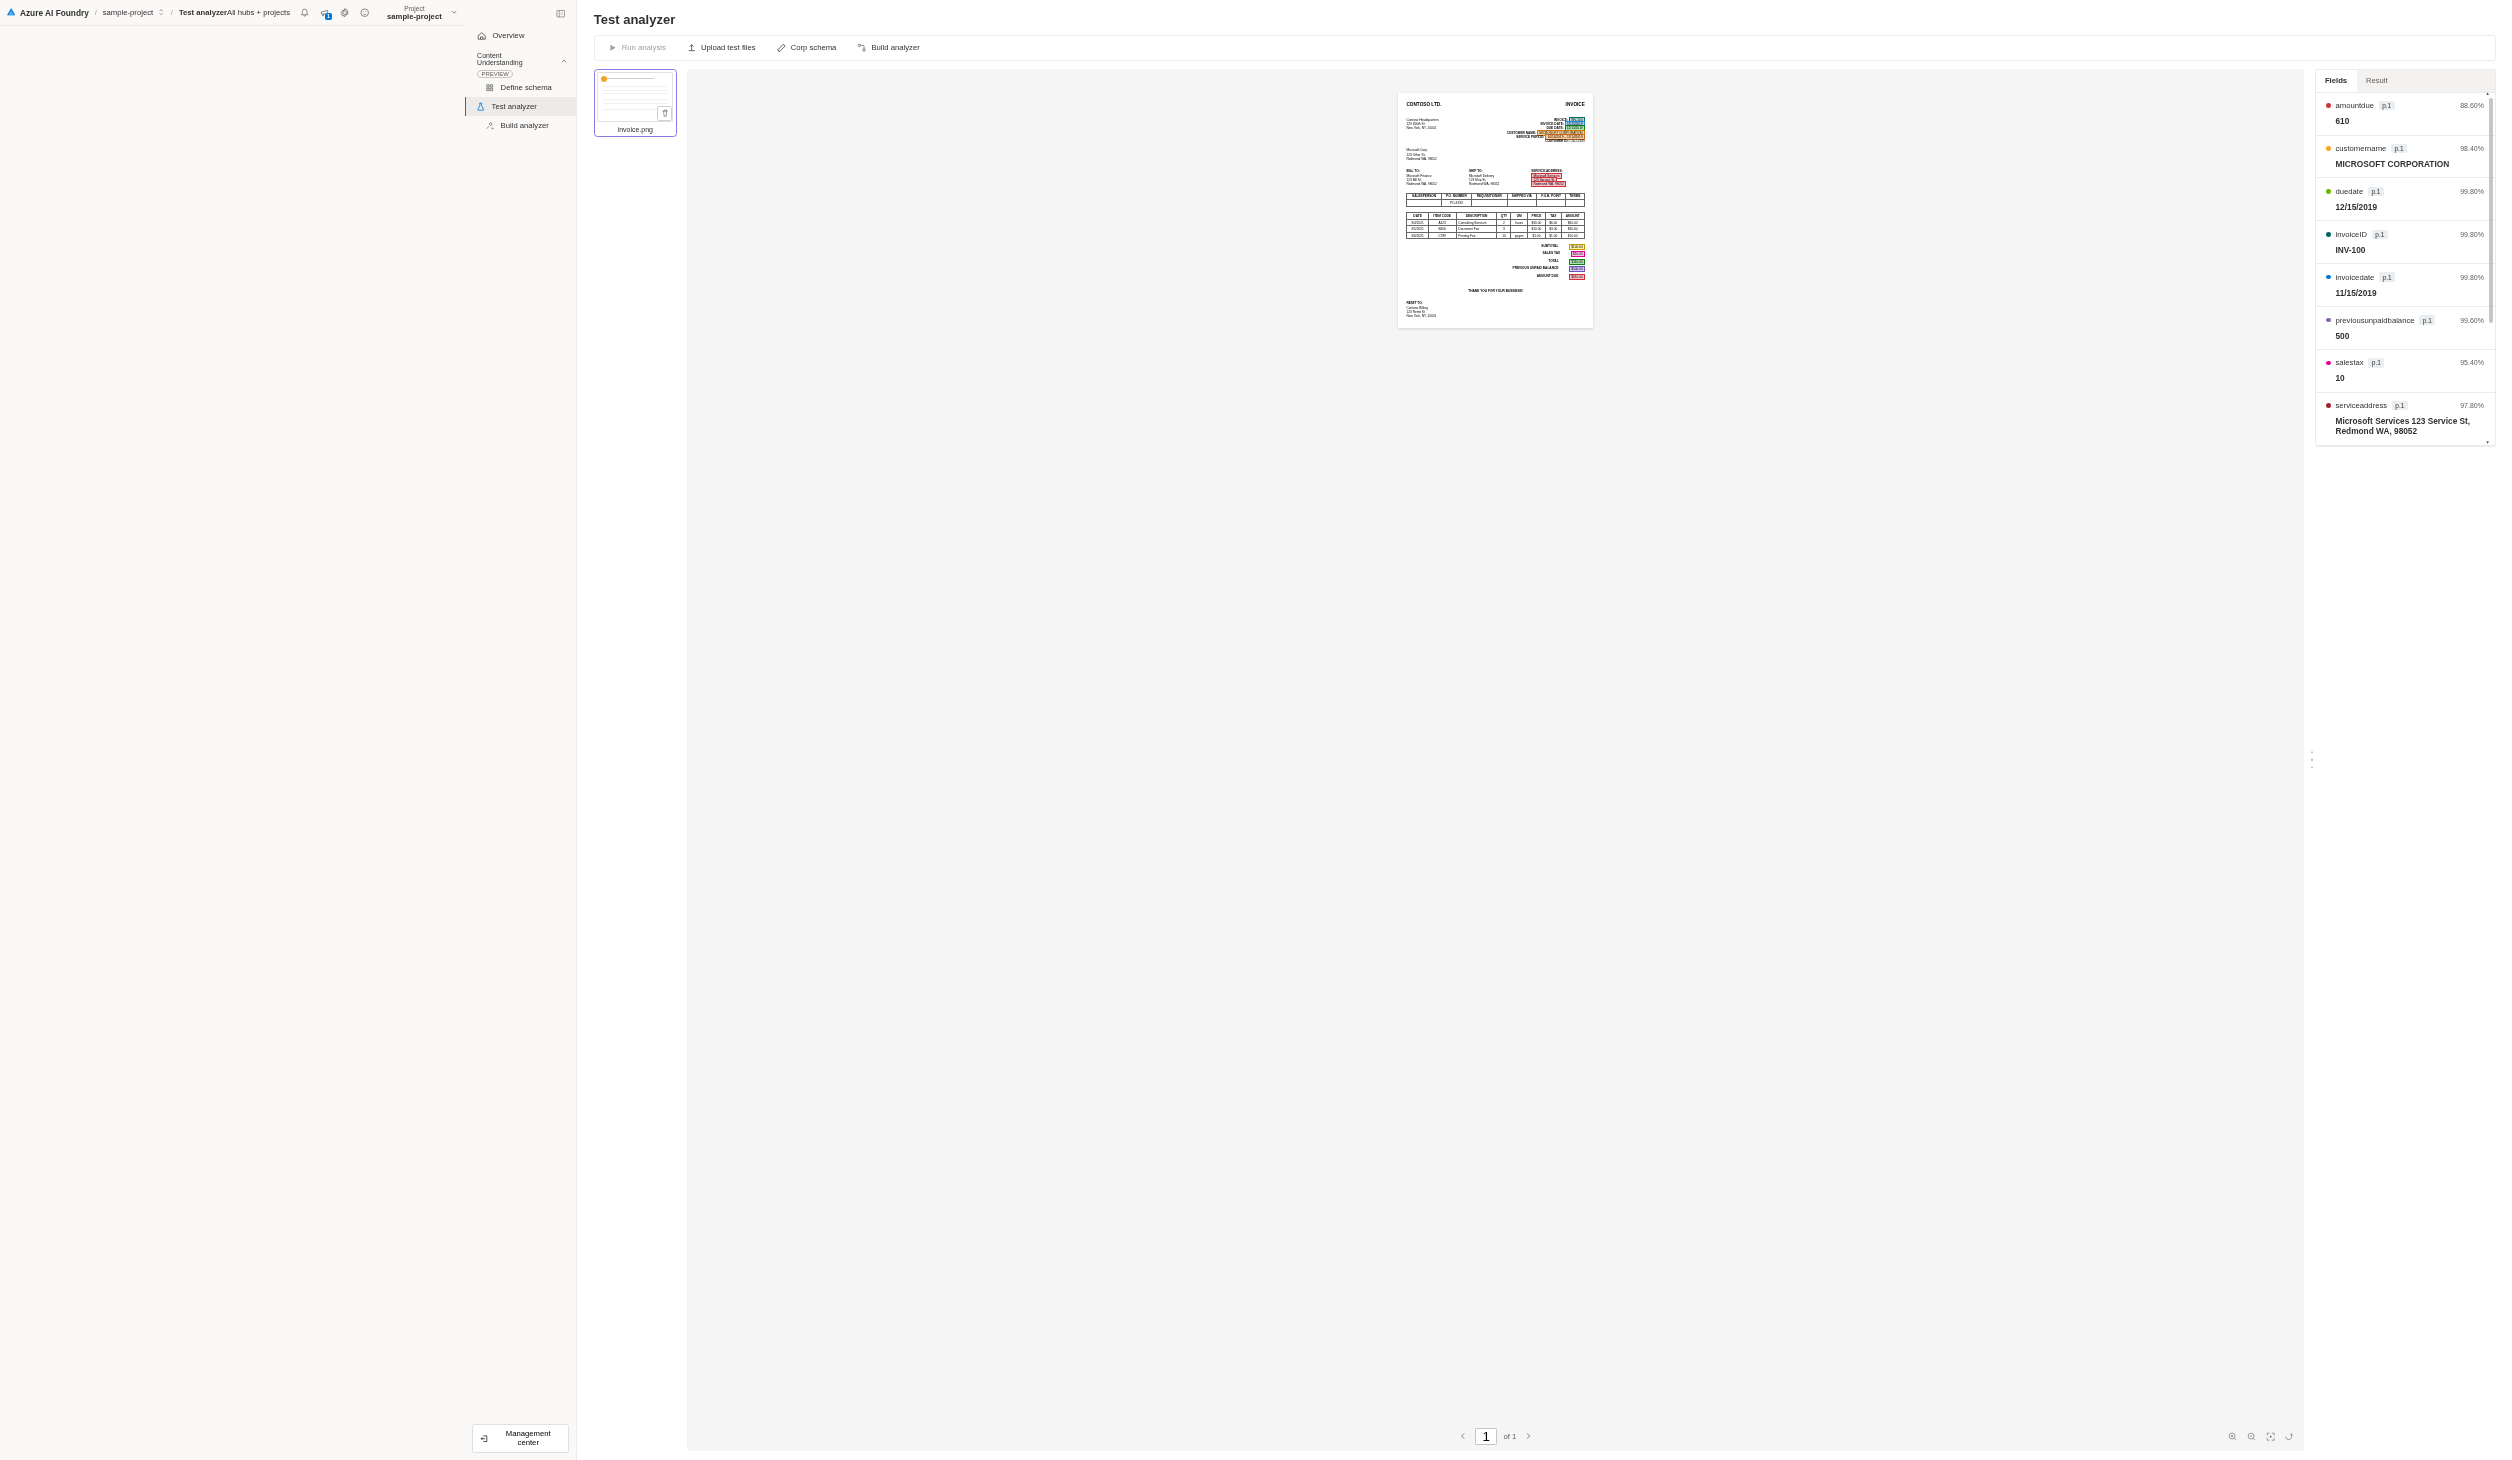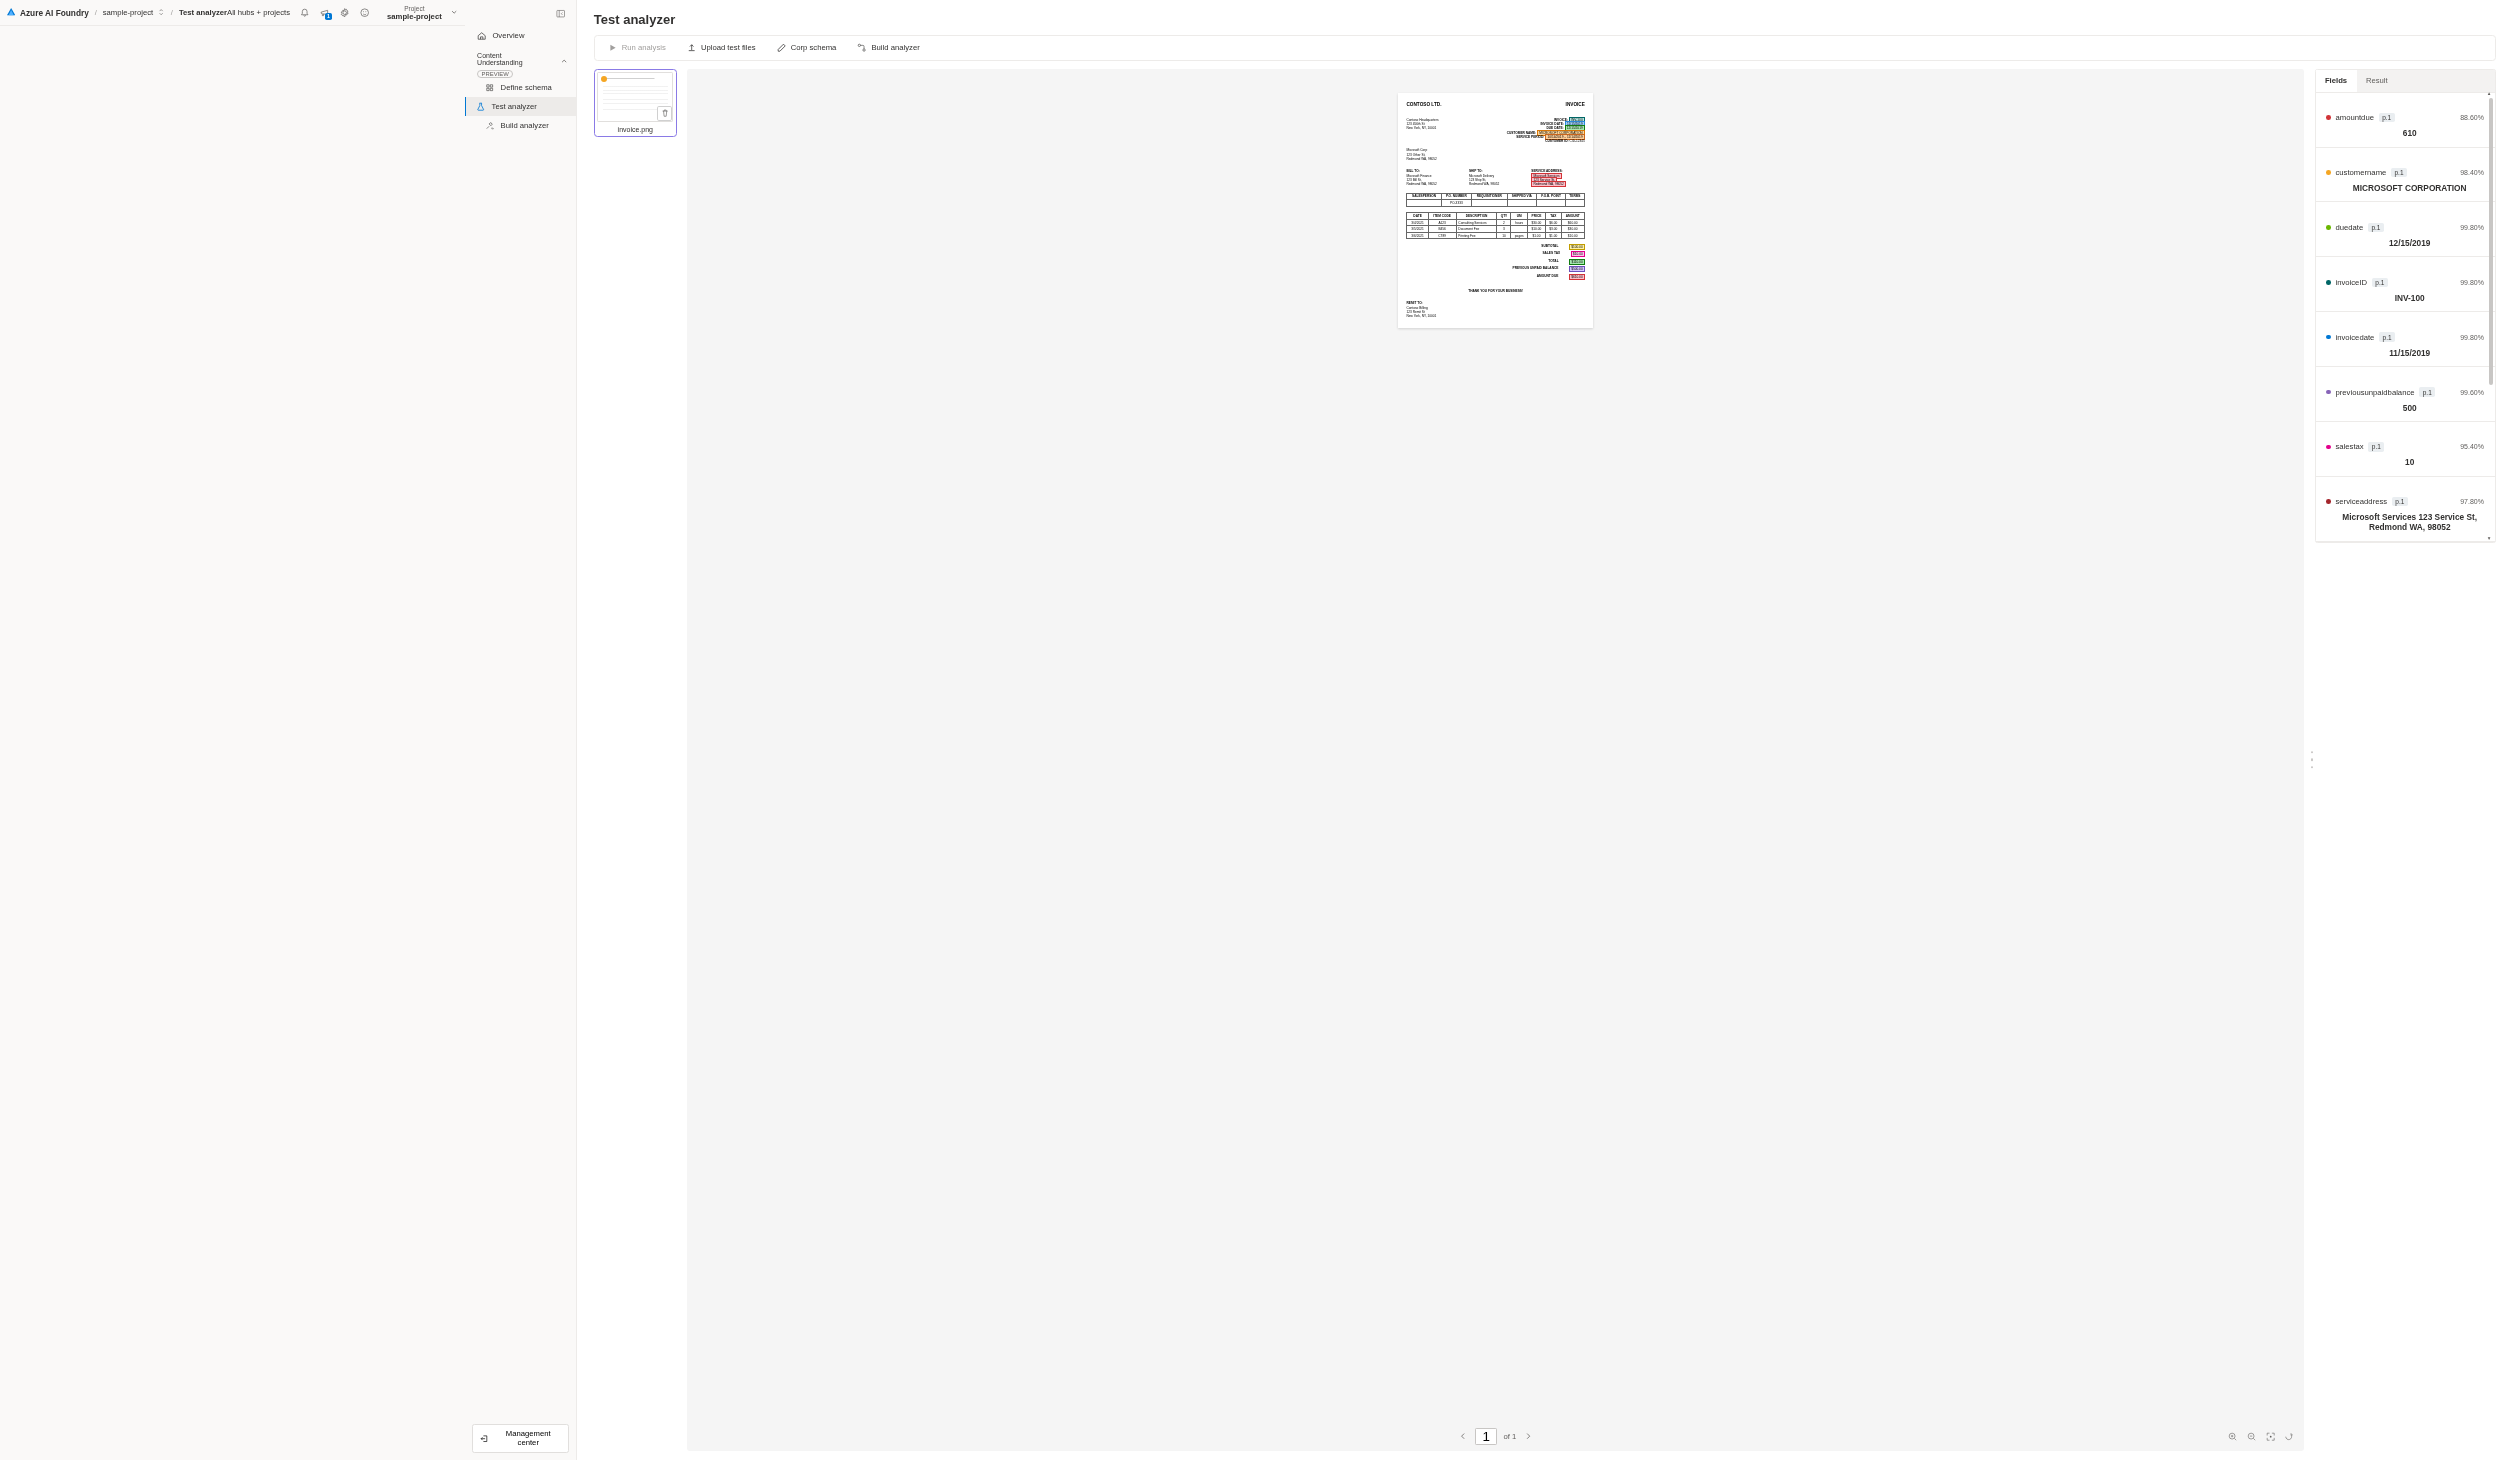--- a/index.html
+++ b/index.html
@@ -98,21 +98,21 @@
 .pf-btn { background:none; border:none; color:#605e5c; width:13px; height:13px; display:flex; align-items:center; justify-content:center; }
 .drag-handle { position:absolute; left:-3.5px; top:50%; transform:translateY(-50%); width:2.4px; height:17.7px; display:flex; flex-direction:column; justify-content:space-between; }
 .drag-handle span { width:2.4px; height:2.4px; background:#c8c6c4; border-radius:50%; display:block; }
 
 
 .results { width:181px; border:0.6px solid #edebe9; border-radius:2.4px; background:#fff; display:flex; flex-direction:column; position:relative; }
 .tabs { display:flex; border-bottom:0.6px solid #edebe9; background:#f3f2f1; }
 .tab { padding:5.9px 9.4px; font-size:7.7px; cursor:pointer; border-bottom:1.2px solid transparent; color:#605e5c; }
 .tab.active { background:#fff; font-weight:600; color:#323130; border-bottom-color:transparent; }
 .field-list { overflow-y:auto; flex:1; }
-.field-item { padding:8.3px 10.6px 8.3px 10.6px; border-bottom:0.6px solid #edebe9;margin-top:12px; }
+.field-item { padding:8.3px 10.6px 8.3px 10.6px; border-bottom:0.6px solid #edebe9; }
 .field-head { display:flex; align-items:center; gap:4.7px; }
 .field-dot { width:4.7px; height:4.7px; border-radius:50%; flex-shrink:0; }
 .field-name { font-size:7.7px; }
 .page-badge { background:#eaeef1; font-size:6.5px; padding:1.2px 3.5px; border-radius:1.8px; color:#323130; }
 .field-conf { margin-left:auto; font-size:7px; color:#605e5c; }
 .field-value { font-weight:600; font-size:8.3px; margin-top:5.9px; margin-left:9.4px; word-break:break-word; }
 .results-scroll-track { position:absolute; right:1.2px; top:21px; bottom:2.4px; width:5.9px; }
 .results-scroll-thumb { position:absolute; right:0; width:4.7px; background:#c8c6c4; border-radius:2.4px; }
 .results-scroll-arrow { position:absolute; right:1.2px; width:5.9px; height:5.9px; color:#605e5c; font-size:5.3px; }
 </style>
@@ -434,21 +434,21 @@
                 </button>
           <button class="pf-btn">
                   <svg viewBox="0 0 16 16">
                     <path fill="none" stroke="currentColor" d="M3 8a5 5 0 109-3M12 5V2m0 3h3"></path>
                   </svg>
                 </button>
         </div>
       </div>
     </div>
 
-    <div style="position:relative;text-align:center;">
+    <div style="position:relative;">
       <div class="drag-handle">
               <span></span>
               <span></span>
               <span></span>
             </div>
       <div class="results">
         <div class="tabs">
           <div class="tab active">Fields</div>
           <div class="tab">Result</div>
         </div>

